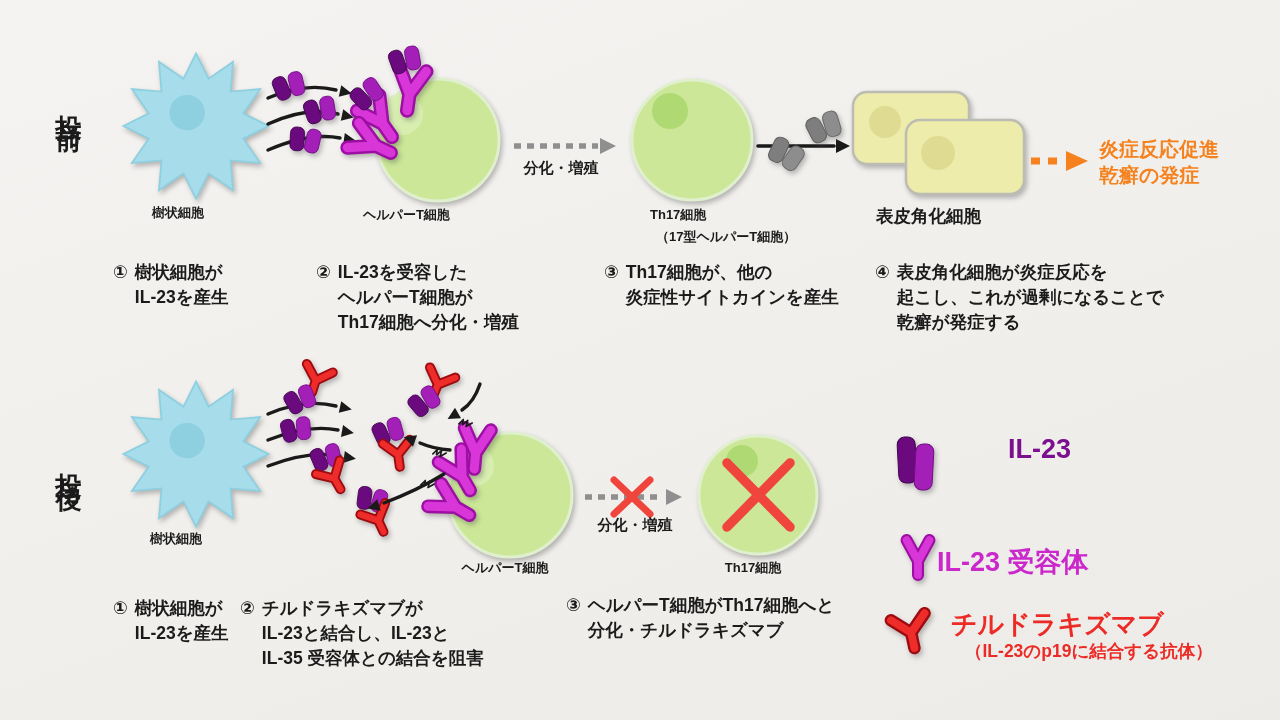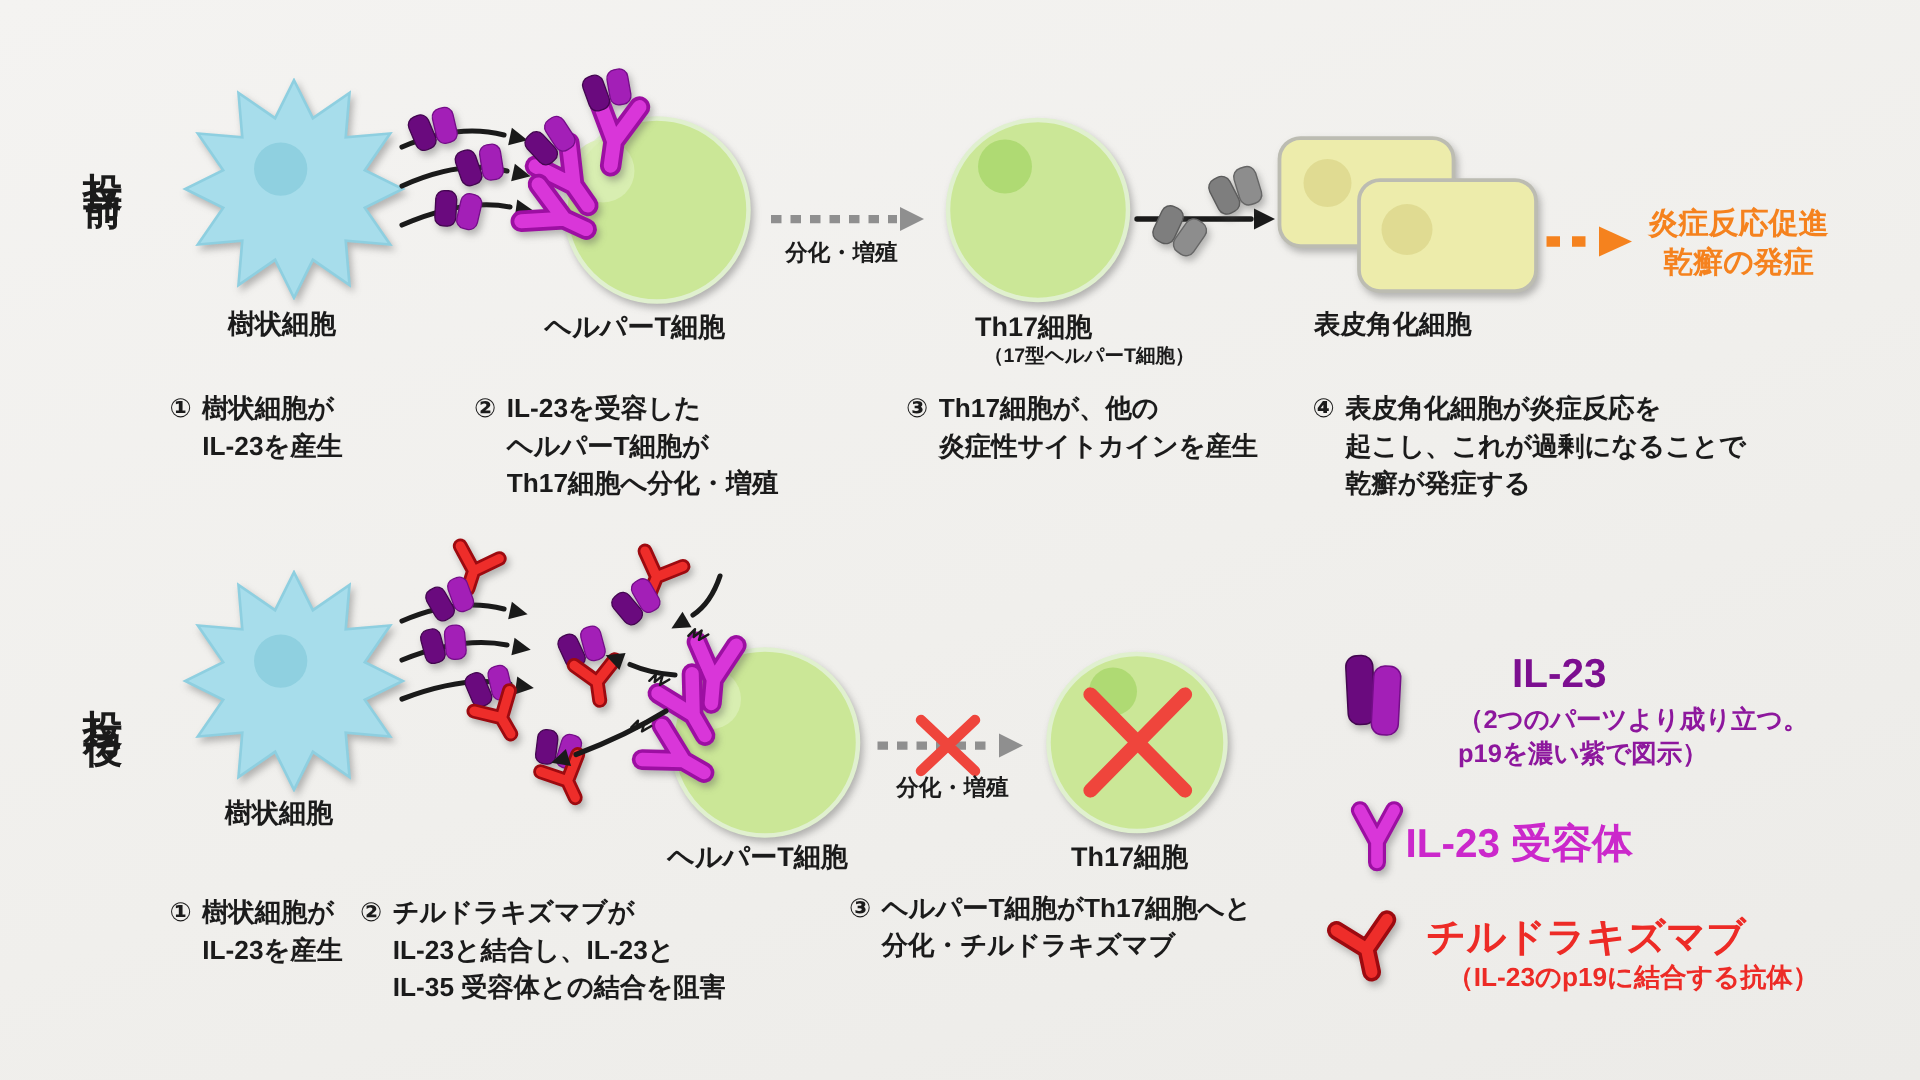--- a/index.html
+++ b/index.html
@@ -41,25 +41,25 @@
   .ah{fill:var(--arrow_black);}
   .dash{fill:none;stroke:var(--arrow_gray);stroke-width:5.5;stroke-dasharray:7 6;}
   .dash-ah{fill:var(--arrow_gray);}
   .o-dash{fill:none;stroke:var(--outcome_orange);stroke-width:7;stroke-dasharray:9 8;}
   .o-ah{fill:var(--outcome_orange);}
   .cross{stroke:var(--cross_red);stroke-linecap:round;fill:none;}
   .shadowed{filter:drop-shadow(2px 3px 2.5px rgba(80,80,80,.38));}
   
   .vlabel{position:absolute;writing-mode:vertical-rl;text-orientation:upright;
           font-size:26px;font-weight:700;letter-spacing:6px;color:var(--ink);}
-  .cl{position:absolute;font-size:18px;font-weight:700;color:var(--ink);white-space:nowrap;}
+  .cl{position:absolute;font-size:13px;font-weight:700;color:var(--ink);white-space:nowrap;}
   .cl-sub{position:absolute;font-size:13px;font-weight:700;color:var(--ink);white-space:nowrap;}
   .alabel{position:absolute;font-size:15px;font-weight:700;color:var(--ink);white-space:nowrap;}
   .outcome{position:absolute;left:1099px;top:136px;font-size:20px;font-weight:700;
-           color:var(--outcome_orange);line-height:26px;white-space:pre-line;text-align:center;}
+           color:var(--outcome_orange);line-height:26px;white-space:pre-line;}
   .note{position:absolute;display:flex;gap:7px;font-size:17.5px;font-weight:700;
         line-height:25px;color:var(--ink);}
   .ntext{white-space:pre-line;}
   .lg-title{position:absolute;font-weight:700;white-space:nowrap;}
   .lg-note{position:absolute;font-size:17px;font-weight:700;line-height:23px;white-space:pre-line;}
 </style>
 </head>
 <body>
 
 <div class="stage">
@@ -283,19 +283,17 @@
 IL-23と結合し、IL-23と
 IL-35 受容体との結合を阻害</span>
   </div>
   <div class="note" style="left:566px;top:593px">
     <span class="nnum">③</span>
     <span class="ntext">ヘルパーT細胞がTh17細胞へと
 分化・チルドラキズマブ</span>
   </div>
 
   <div class="lg-title" style="left:1008px;top:434px;font-size:27px;color:var(--legend_il23_title)">IL-23</div>
-  <div class="lg-note" style="left:972px;top:468px;color:var(--legend_il23_note)">（2つのパーツより成り立つ。
-p19を濃い紫で図示）</div>
   <div class="lg-title" style="left:937px;top:544px;font-size:27px;color:var(--legend_receptor_title)">IL-23 受容体</div>
   <div class="lg-title" style="left:951px;top:607px;font-size:26px;color:var(--legend_antibody_title)">チルドラキズマブ</div>
   <div class="lg-note" style="left:965px;top:640px;font-size:17.5px;color:var(--legend_antibody_title)">（IL-23のp19に結合する抗体）</div>
 
 </div>
 
 </body></html>

